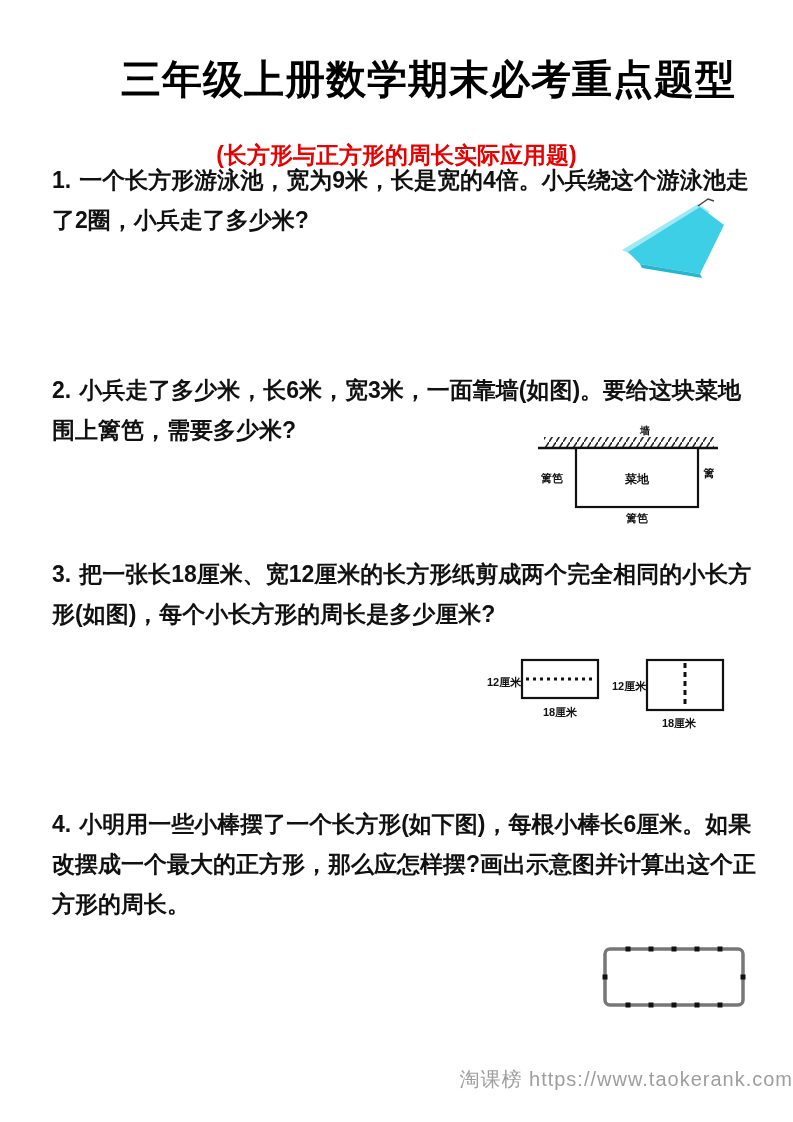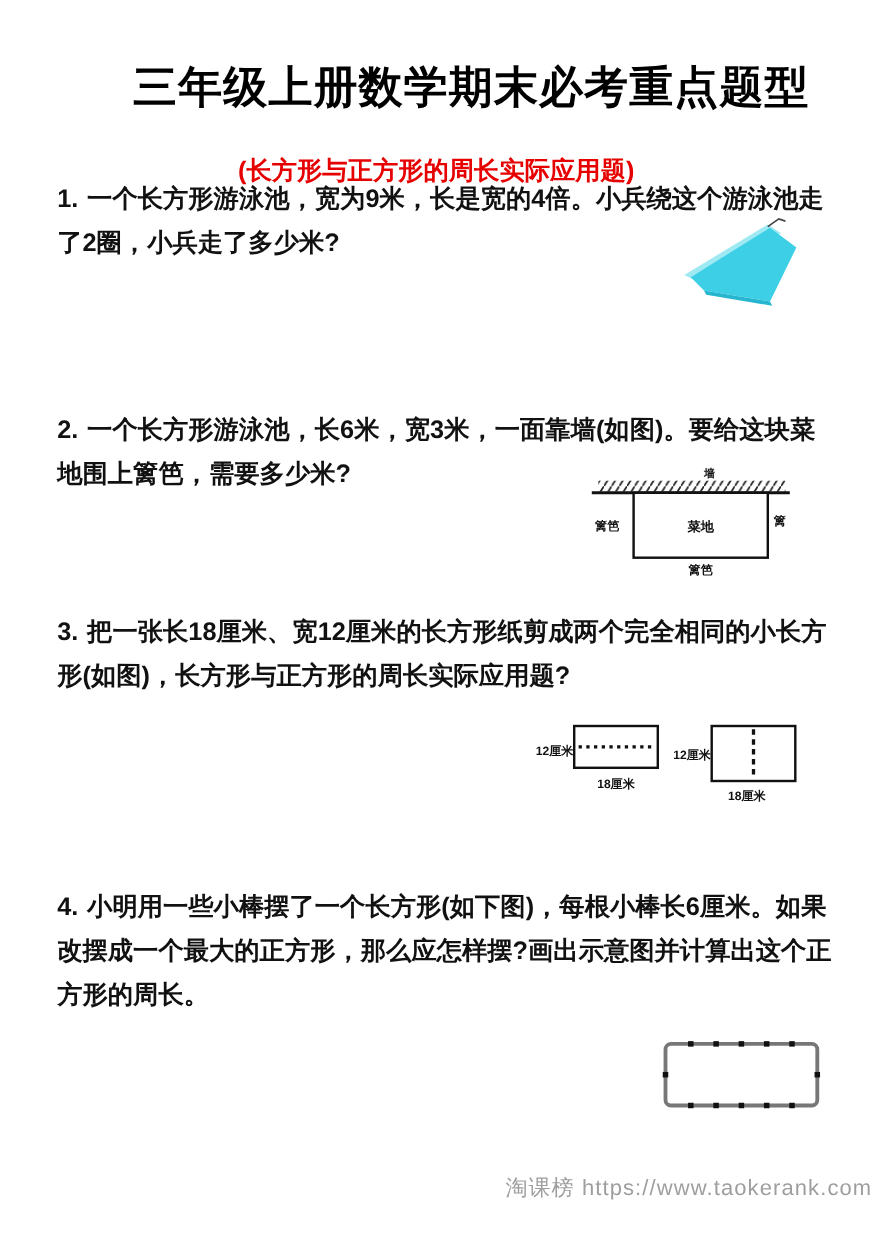--- a/index.html
+++ b/index.html
@@ -65,41 +65,41 @@
   </div>
 
   <svg class="diagram pool-svg" width="155" height="92" viewBox="0 0 155 92">
     <polygon points="24,58 100,12 112,20 36,64" fill="#9fe9f3"></polygon>
     <polygon points="30,60 102,15 126,33 102,82 42,72" fill="#3ccfe6"></polygon>
     <polygon points="42,72 102,82 104,86 44,76" fill="#27b6cf"></polygon>
     <polyline points="100,14 110,7 116,9" fill="none" stroke="#444" stroke-width="1.5"></polyline>
   </svg>
 
   <div class="question q2">
-    <span class="qnum">2.</span><span class="qtext">一个长方形游泳池，长6米，宽3米，一面靠墙(如图)。要给这块菜地围上篱笆，需要多少米?</span>
+    <span class="qnum">2.</span><span class="qtext">小兵走了多少米，长6米，宽3米，一面靠墙(如图)。要给这块菜地围上篱笆，需要多少米?</span>
   </div>
 
   <svg class="diagram garden-svg" width="232" height="108" viewBox="0 0 232 108">
     <defs>
       <pattern id="hatch" width="7" height="11" patternUnits="userSpaceOnUse">
         <line x1="0" y1="11" x2="7" y2="0" stroke="#222" stroke-width="1.6"></line>
       </pattern>
     </defs>
     <text x="117" y="14" font-size="10" text-anchor="middle" class="diagram-label">墙</text>
     <rect x="16" y="17" width="170" height="10" fill="url(#hatch)"></rect>
     <line x1="10" y1="28" x2="190" y2="28" stroke="#111" stroke-width="2.6"></line>
     <rect x="48" y="28" width="122" height="59" fill="#ffffff" stroke="#111" stroke-width="2.2"></rect>
     <text x="109" y="63" font-size="12" text-anchor="middle" class="diagram-label">菜地</text>
     <text x="24" y="62" font-size="11" text-anchor="middle" class="diagram-label">篱笆</text>
     <text x="181" y="57" font-size="11" text-anchor="middle" class="diagram-label">篱</text>
     <text x="109" y="102" font-size="11" text-anchor="middle" class="diagram-label">篱笆</text>
   </svg>
 
   <div class="question q3">
-    <span class="qnum">3.</span><span class="qtext">把一张长18厘米、宽12厘米的长方形纸剪成两个完全相同的小长方形(如图)，长方形与正方形的周长实际应用题?</span>
+    <span class="qnum">3.</span><span class="qtext">把一张长18厘米、宽12厘米的长方形纸剪成两个完全相同的小长方形(如图)，每个小长方形的周长是多少厘米?</span>
   </div>
 
   <svg class="diagram paper-svg" width="272" height="86" viewBox="0 0 272 86">
 
     <text x="1" y="34" font-size="11" class="diagram-label">12厘米</text>
     <rect x="36" y="8" width="76" height="38" fill="#ffffff" stroke="#111" stroke-width="2.2"></rect>
     <line x1="40" y1="27" x2="108" y2="27" stroke="#111" stroke-width="3" stroke-dasharray="3 4"></line>
     <text x="74" y="64" font-size="11" text-anchor="middle" class="diagram-label">18厘米</text>
 
     <text x="126" y="38" font-size="11" class="diagram-label">12厘米</text>

